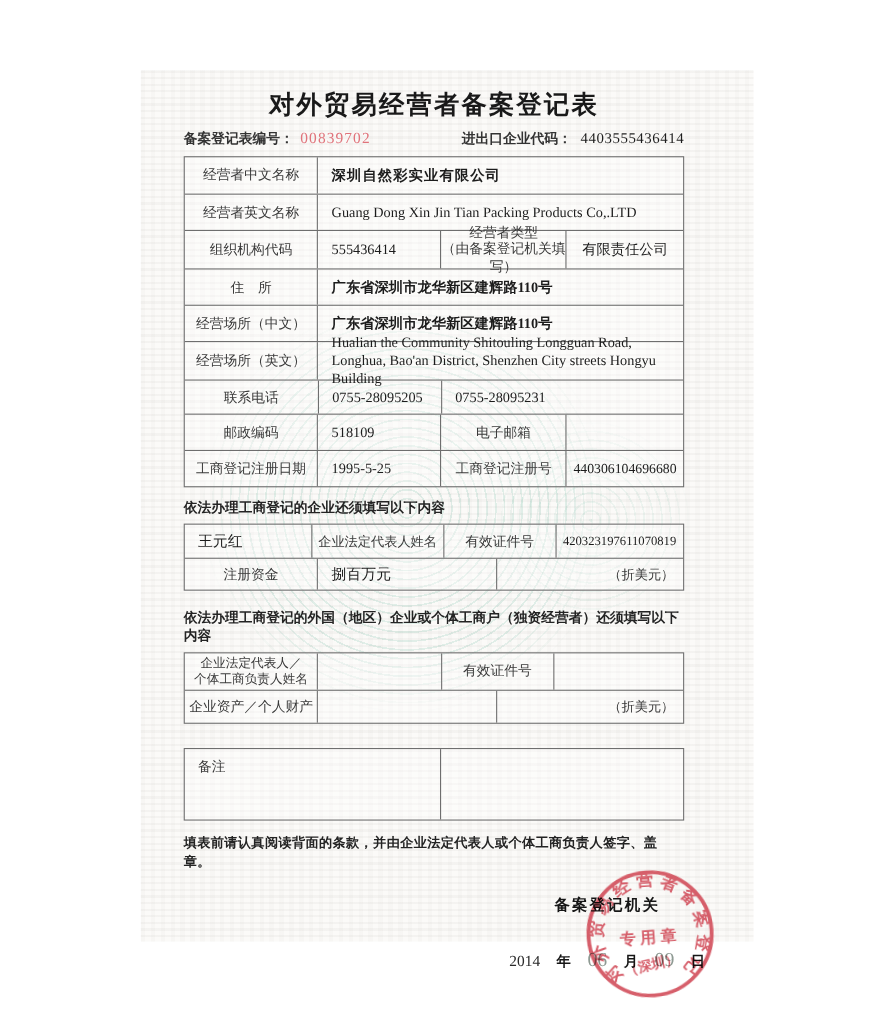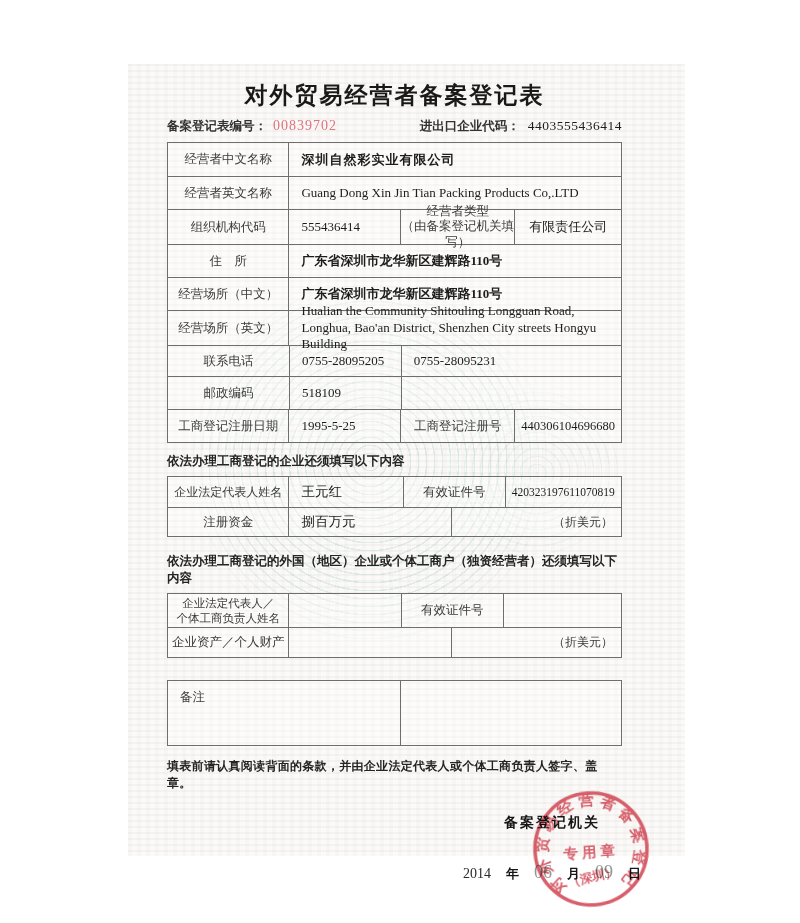--- a/index.html
+++ b/index.html
@@ -110,36 +110,37 @@
           <div class="cell val enaddr" style="width:334px;">Hualian the Community Shitouling Longguan Road, Longhua, Bao'an District, Shenzhen City streets Hongyu Building</div>
         </div>
         <div class="trow" style="height:30px;">
           <div class="cell lab" style="width:121px;">联系电话</div>
           <div class="cell val" style="width:112px;">0755-28095205</div>
           <div class="cell val ctr" style="width:107px;">0755-28095231</div>
         </div>
         <div class="trow" style="height:32px;">
           <div class="cell lab" style="width:121px;">邮政编码</div>
           <div class="cell val" style="width:112px;">518109</div>
+          <div class="cell lab" style="width:115px;">电子邮箱</div>
           <div class="cell val ctr" style="width:107px;"></div>
         </div>
         <div class="trow" style="height:32px;">
           <div class="cell lab" style="width:121px;">工商登记注册日期</div>
           <div class="cell val" style="width:112px;">1995-5-25</div>
           <div class="cell lab" style="width:115px;">工商登记注册号</div>
           <div class="cell val ctr" style="width:107px;font-size:12.5px;">440306104696680</div>
         </div>
       </div>
 
       <div class="sechdr">依法办理工商登记的企业还须填写以下内容</div>
 
       <div class="tbl" style="margin-top:6px;">
         <div class="trow" style="height:30px;">
+          <div class="cell val" style="width:115px;font-size:13.5px;">王元红</div>
           <div class="cell lab" style="width:121px;font-size:12px;">企业法定代表人姓名</div>
-          <div class="cell val" style="width:115px;font-size:13.5px;">王元红</div>
           <div class="cell lab" style="width:102px;">有效证件号</div>
           <div class="cell val ctr" style="width:117px;font-size:11.5px;">420323197611070819</div>
         </div>
         <div class="trow" style="height:28px;">
           <div class="cell lab" style="width:121px;">注册资金</div>
           <div class="cell val" style="width:163px;font-size:13.5px;">捌百万元</div>
           <div class="cell usd" style="width:171px;">（折美元）</div>
         </div>
       </div>
 

